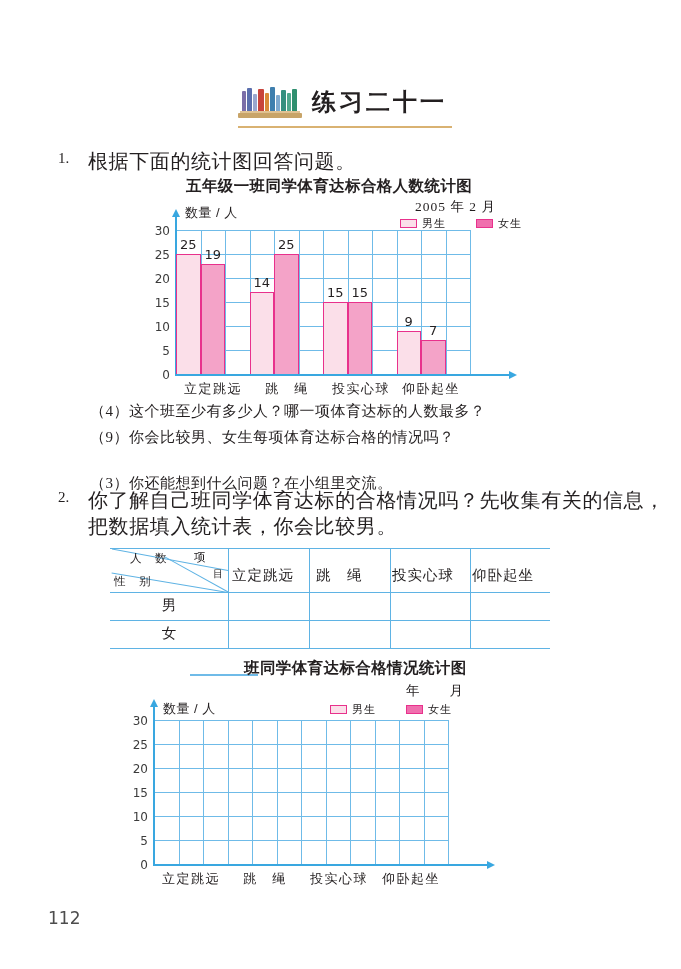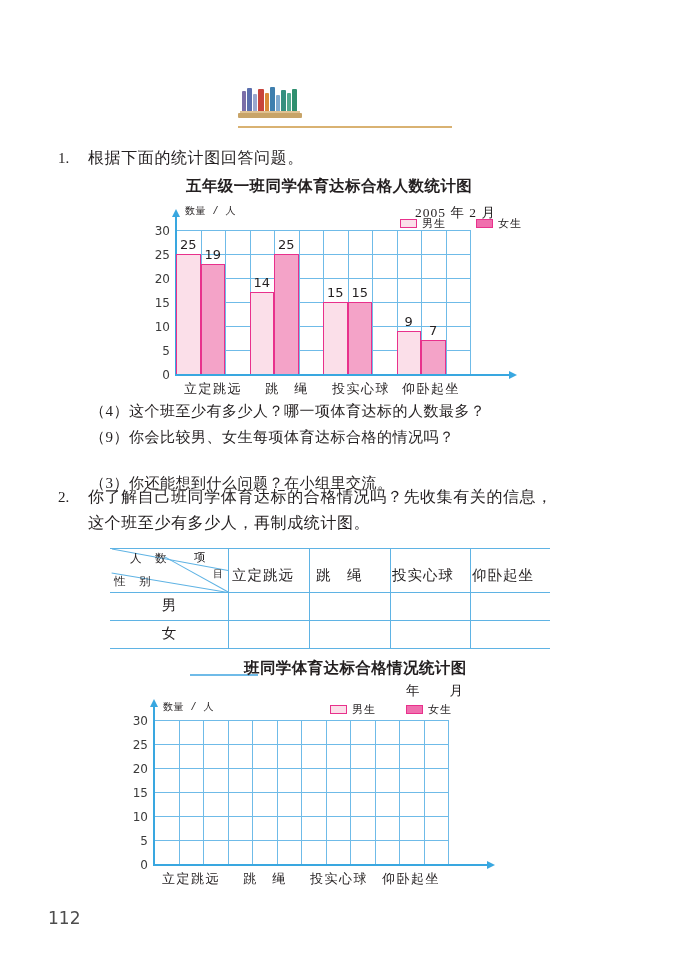--- a/index.html
+++ b/index.html
@@ -79,21 +79,21 @@
 
   
   .prob-num {
     position: absolute;
     font-family: "Liberation Serif", serif;
     font-size: 15px;
   }
   .prob-text {
     position: absolute;
     font-family: "Liberation Serif", "DejaVu Serif", serif;
-    font-size: 16px;
+    font-size: 20px;
     letter-spacing: 0.6px;
     white-space: nowrap;
   }
   .sub-q {
     position: absolute;
     font-family: "Liberation Serif", "DejaVu Serif", serif;
     font-size: 15px;
     letter-spacing: 0.5px;
     white-space: nowrap;
   }
@@ -109,22 +109,22 @@
   }
   .chart-date {
     position: absolute;
     font-family: "Liberation Serif", serif;
     font-size: 13.5px;
     letter-spacing: 1px;
     white-space: nowrap;
   }
   .axis-label {
     position: absolute;
-    font-family: Liberation Mono, monospace;
-    font-size: 10px;
+    font-family: Liberation Sans, sans-serif;
+    font-size: 13px;
     letter-spacing: 0.5px;
     white-space: nowrap;
   }
   .legend {
     position: absolute;
     display: flex;
     align-items: center;
     gap: 8px;
     font-family: "Liberation Serif", serif;
     font-size: 11px;
@@ -264,29 +264,30 @@
       <div class="book" style="left:9px;  width:5px; height:23px; background:#5b6fae;"></div>
       <div class="book" style="left:15px; width:4px; height:17px; background:#9aa7cf;"></div>
       <div class="book" style="left:20px; width:6px; height:22px; background:#c8443c;"></div>
       <div class="book" style="left:27px; width:4px; height:18px; background:#d98b3a;"></div>
       <div class="book" style="left:32px; width:5px; height:24px; background:#3f7fae;"></div>
       <div class="book" style="left:38px; width:4px; height:16px; background:#7fa9cf;"></div>
       <div class="book" style="left:43px; width:5px; height:21px; background:#35907f;"></div>
       <div class="book" style="left:49px; width:4px; height:18px; background:#4fa88d;"></div>
       <div class="book" style="left:54px; width:5px; height:22px; background:#2f8f6f;"></div>
     </div>
+    <div class="exercise-title">练习二十一</div>
   </div>
   <div class="title-rule"></div>
 </div>
 
 <div class="prob-num" style="left:58px; top:150px;">1.</div>
 <div class="prob-text" style="left:88px; top:148px;">根据下面的统计图回答问题。</div>
 
 <div class="chart-title" style="left:186px; top:176px;">五年级一班同学体育达标合格人数统计图</div>
-<div class="chart-date" style="left:415px; top:204px;">2005 年 2 月</div>
+<div class="chart-date" style="left:415px; top:198px;">2005 年 2 月</div>
 
 <div class="axis-label" style="left:185px; top:204px;">数量 / 人</div>
 
 <div class="legend" style="left:400px; top:216px;">
   <div class="legend-item">
     <span class="swatch boys"></span>
     <span>男生</span>
   </div>
   <div class="legend-item" style="margin-left:22px;">
     <span class="swatch girls"></span>
@@ -349,21 +350,21 @@
 <div class="cat-label" style="left:250px; top:380px; width:74px;">跳　绳</div>
 <div class="cat-label" style="left:324px; top:380px; width:74px;">投实心球</div>
 <div class="cat-label" style="left:394px; top:380px; width:74px;">仰卧起坐</div>
 
 <div class="sub-q" style="left:90px; top:402px;">（4）这个班至少有多少人？哪一项体育达标的人数最多？</div>
 <div class="sub-q" style="left:90px; top:428px;">（9）你会比较男、女生每项体育达标合格的情况吗？</div>
 <div class="sub-q" style="left:90px; top:474px;">（3）你还能想到什么问题？在小组里交流。</div>
 
 <div class="prob-num" style="left:58px; top:489px;">2.</div>
 <div class="prob-text" style="left:88px; top:487px;">你了解自己班同学体育达标的合格情况吗？先收集有关的信息，</div>
-<div class="prob-text" style="left:88px; top:513px;">这个班至少有多少人，再制成统计图。</div>
+<div class="prob-text" style="left:88px; top:513px;">把数据填入统计表，你会比较男。</div>
 
 <div>
 
   <div class="tbl-line tbl-h" style="left:110px; top:548px;  width:440px;"></div>
   <div class="tbl-line tbl-h" style="left:110px; top:592px;  width:440px;"></div>
   <div class="tbl-line tbl-h" style="left:110px; top:620px;  width:440px;"></div>
   <div class="tbl-line tbl-h" style="left:110px; top:648px;  width:440px;"></div>
 
   <div class="tbl-line tbl-v" style="left:228px; top:548px; height:100px;"></div>
   <div class="tbl-line tbl-v" style="left:309px; top:548px; height:100px;"></div>

